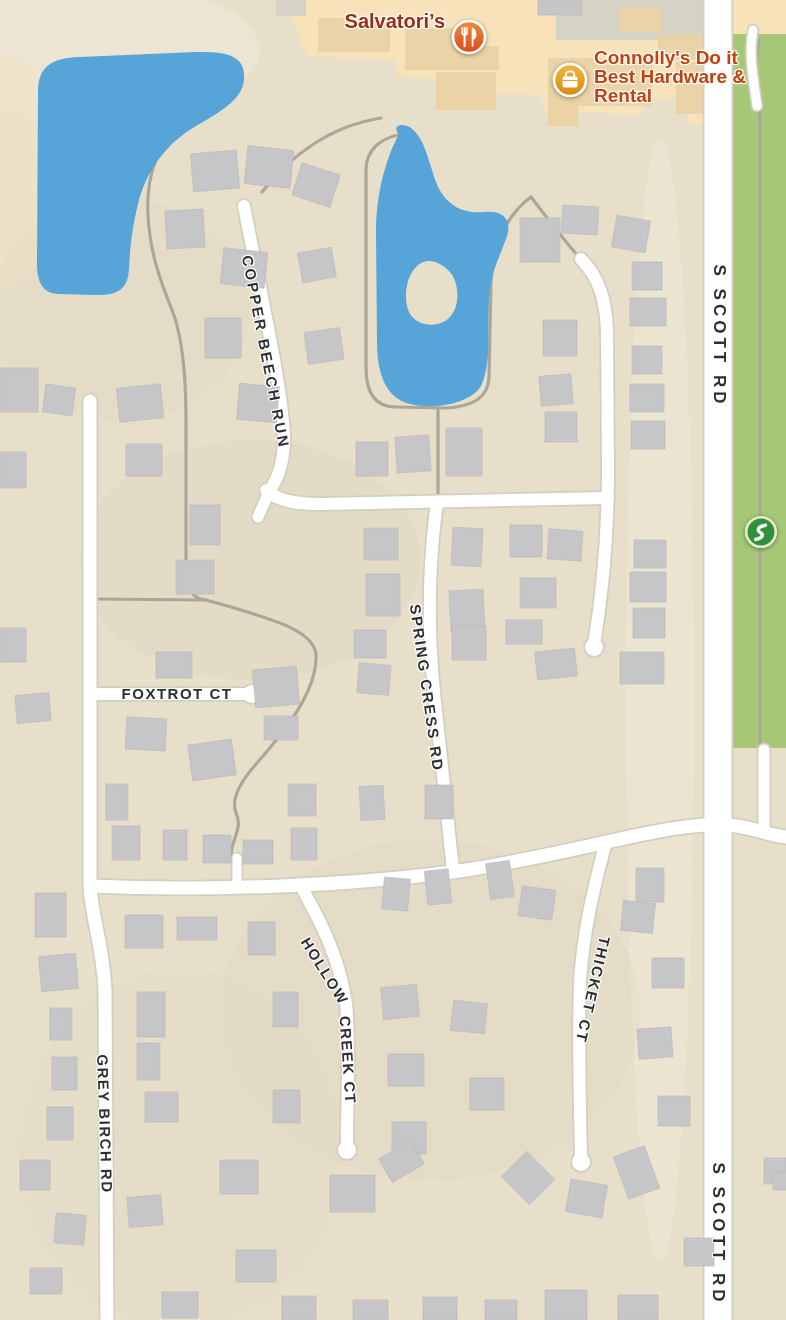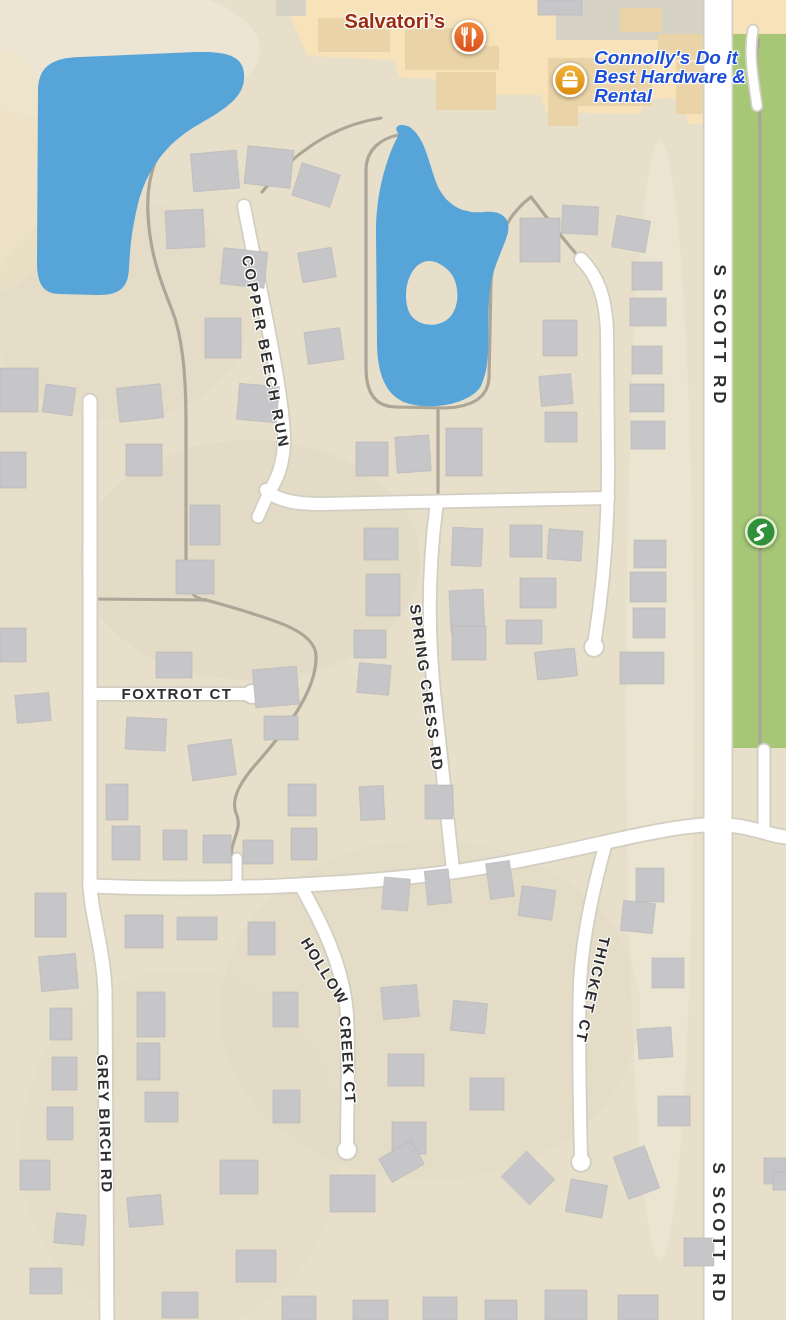--- a/index.html
+++ b/index.html
@@ -8,21 +8,21 @@
   .map-wrap svg.base{position:absolute;left:0;top:0;}
   .street-label{position:absolute;white-space:nowrap;font-weight:bold;color:#2f2f2f;
     text-shadow:-1px -1px 0 #fff,1px -1px 0 #fff,-1px 1px 0 #fff,1px 1px 0 #fff,0 0 3px #fff;
     transform-origin:center center;pointer-events:none;}
   .poi-label{position:absolute;font-weight:bold;white-space:nowrap;
     text-shadow:-1px -1px 0 rgba(255,255,255,.95),1px -1px 0 rgba(255,255,255,.95),
       -1px 1px 0 rgba(255,255,255,.95),1px 1px 0 rgba(255,255,255,.95),0 0 4px rgba(255,255,255,.9);}
   .poi-icon{position:absolute;width:36px;height:36px;filter:drop-shadow(0 1.5px 2px rgba(0,0,0,.4));}
   .poi-icon svg{display:block;}
   .lbl-salv{font-size:20px;color:#9b2c0f;text-align:right;}
-  .lbl-conn{font-size:19px;line-height:19px;color:#1d4ed8;font-style:italic;}
+  .lbl-conn{font-size:19px;line-height:19px;color:#c2410c;}
 </style>
 </head>
 <body>
 
 <div class="map-wrap">
   <svg id="map-svg" class="base" width="786" height="1320" viewBox="0 0 786 1320">
       <g>
         <rect x="0" y="0" width="786" height="1320" fill="#e7dfca"></rect>
       </g>
       <g>

